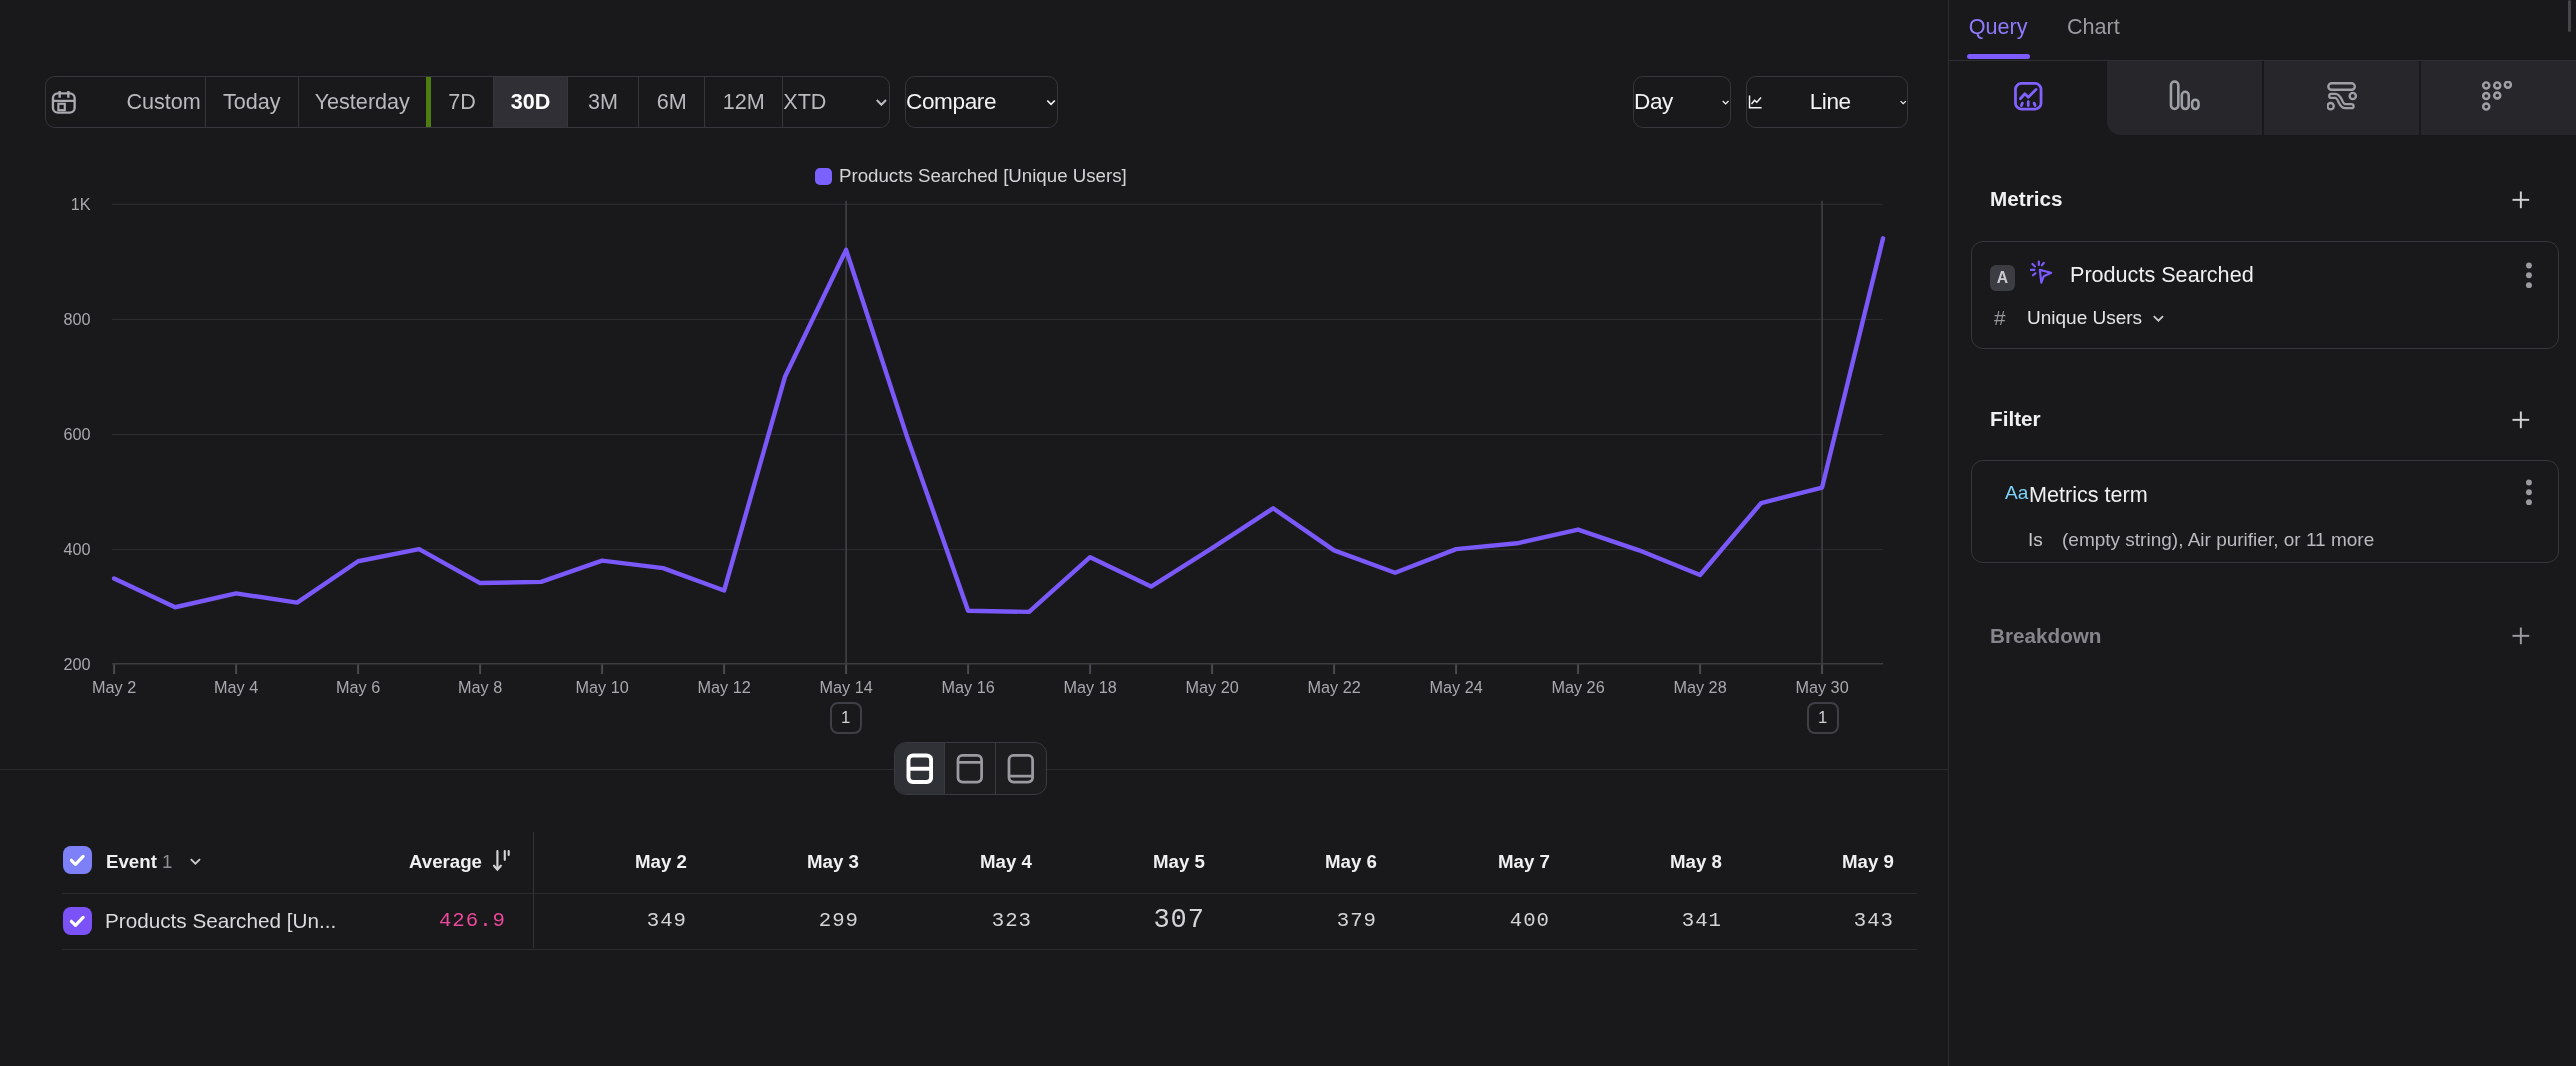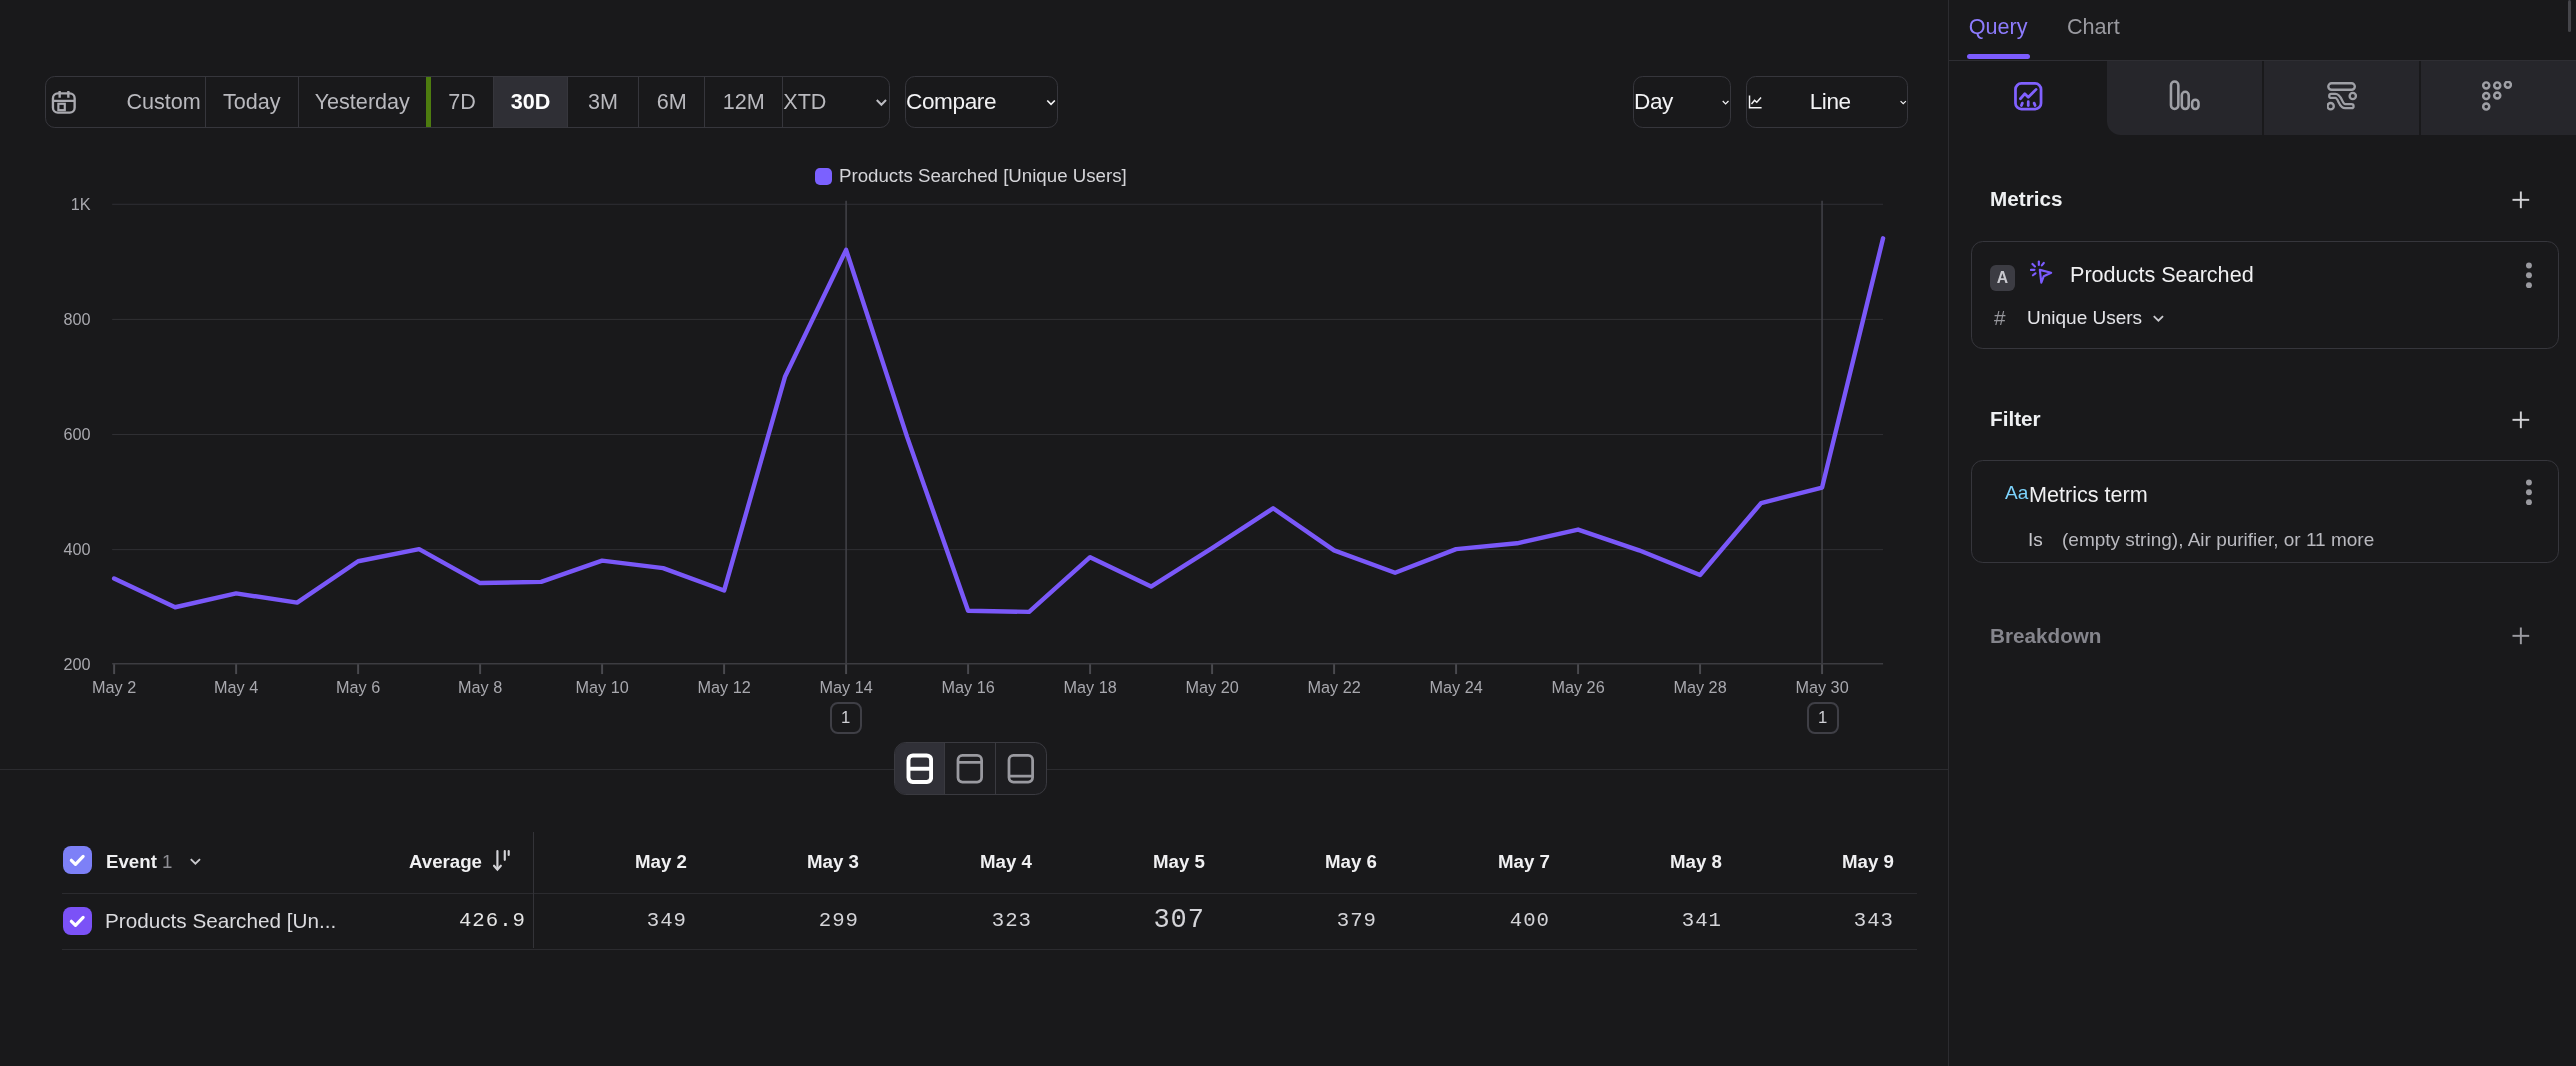--- a/index.html
+++ b/index.html
@@ -165,21 +165,21 @@
       <path d="M1 17 L4.5 21 L8 17"></path>
     <path d="M12 2 L12 11"></path>
       <path d="M16 2 L16 6"></path>
   </svg>
   <div class="abs" style="left:63px;top:907px;width:28.5px;height:27.6px;border-radius:7.9px;background:#7b52f7;">
     <svg width="28.5" height="27.6" viewBox="0 0 29 28" fill="none" stroke="#ffffff" stroke-width="3.2" stroke-linecap="round" stroke-linejoin="round">
         <path d="M8.5 14.5 L12.7 18.7 L20.5 10.5"></path>
       </svg>
   </div>
   <div class="abs" style="left:105px;top:910px;height:21.6px;line-height:21.6px;font-size:20.7px;color:#dadade;">Products Searched [Un...</div>
-  <div class="abs" style="left:309px;top:911px;width:197px;height:19.7px;line-height:19.7px;font-size:20.7px;letter-spacing:1px;color:#e5e5e5;font-family:'Liberation Mono',monospace;text-align:right;margin-left:20px;">426.9</div>
+  <div class="abs" style="left:309px;top:911px;width:197px;height:19.7px;line-height:19.7px;font-size:20.7px;letter-spacing:1px;color:#ec4899;font-family:'Liberation Mono',monospace;text-align:right;">426.9</div>
   <div class="abs" style="left:549px;top:852px;height:19.7px;line-height:19.7px;width:138px;font-size:18.7px;color:#f0f0f2;font-weight:bold;text-align:right;">May 2</div>
   <div class="abs" style="left:721px;top:852px;height:19.7px;line-height:19.7px;width:138px;font-size:18.7px;color:#f0f0f2;font-weight:bold;text-align:right;">May 3</div>
   <div class="abs" style="left:894px;top:852px;height:19.7px;line-height:19.7px;width:138px;font-size:18.7px;color:#f0f0f2;font-weight:bold;text-align:right;">May 4</div>
   <div class="abs" style="left:1067px;top:852px;height:19.7px;line-height:19.7px;width:138px;font-size:18.7px;color:#f0f0f2;font-weight:bold;text-align:right;">May 5</div>
   <div class="abs" style="left:1239px;top:852px;height:19.7px;line-height:19.7px;width:138px;font-size:18.7px;color:#f0f0f2;font-weight:bold;text-align:right;">May 6</div>
   <div class="abs" style="left:1412px;top:852px;height:19.7px;line-height:19.7px;width:138px;font-size:18.7px;color:#f0f0f2;font-weight:bold;text-align:right;">May 7</div>
   <div class="abs" style="left:1584px;top:852px;height:19.7px;line-height:19.7px;width:138px;font-size:18.7px;color:#f0f0f2;font-weight:bold;text-align:right;">May 8</div>
   <div class="abs" style="left:1756px;top:852px;height:19.7px;line-height:19.7px;width:138px;font-size:18.7px;color:#f0f0f2;font-weight:bold;text-align:right;">May 9</div>
   <div class="abs" style="left:549px;top:911px;height:19.7px;line-height:19.7px;width:138px;font-size:20.7px;letter-spacing:1px;color:#d4d4d8;font-family:'Liberation Mono',monospace;text-align:right;">349</div>
   <div class="abs" style="left:721px;top:911px;height:19.7px;line-height:19.7px;width:138px;font-size:20.7px;letter-spacing:1px;color:#d4d4d8;font-family:'Liberation Mono',monospace;text-align:right;">299</div>

